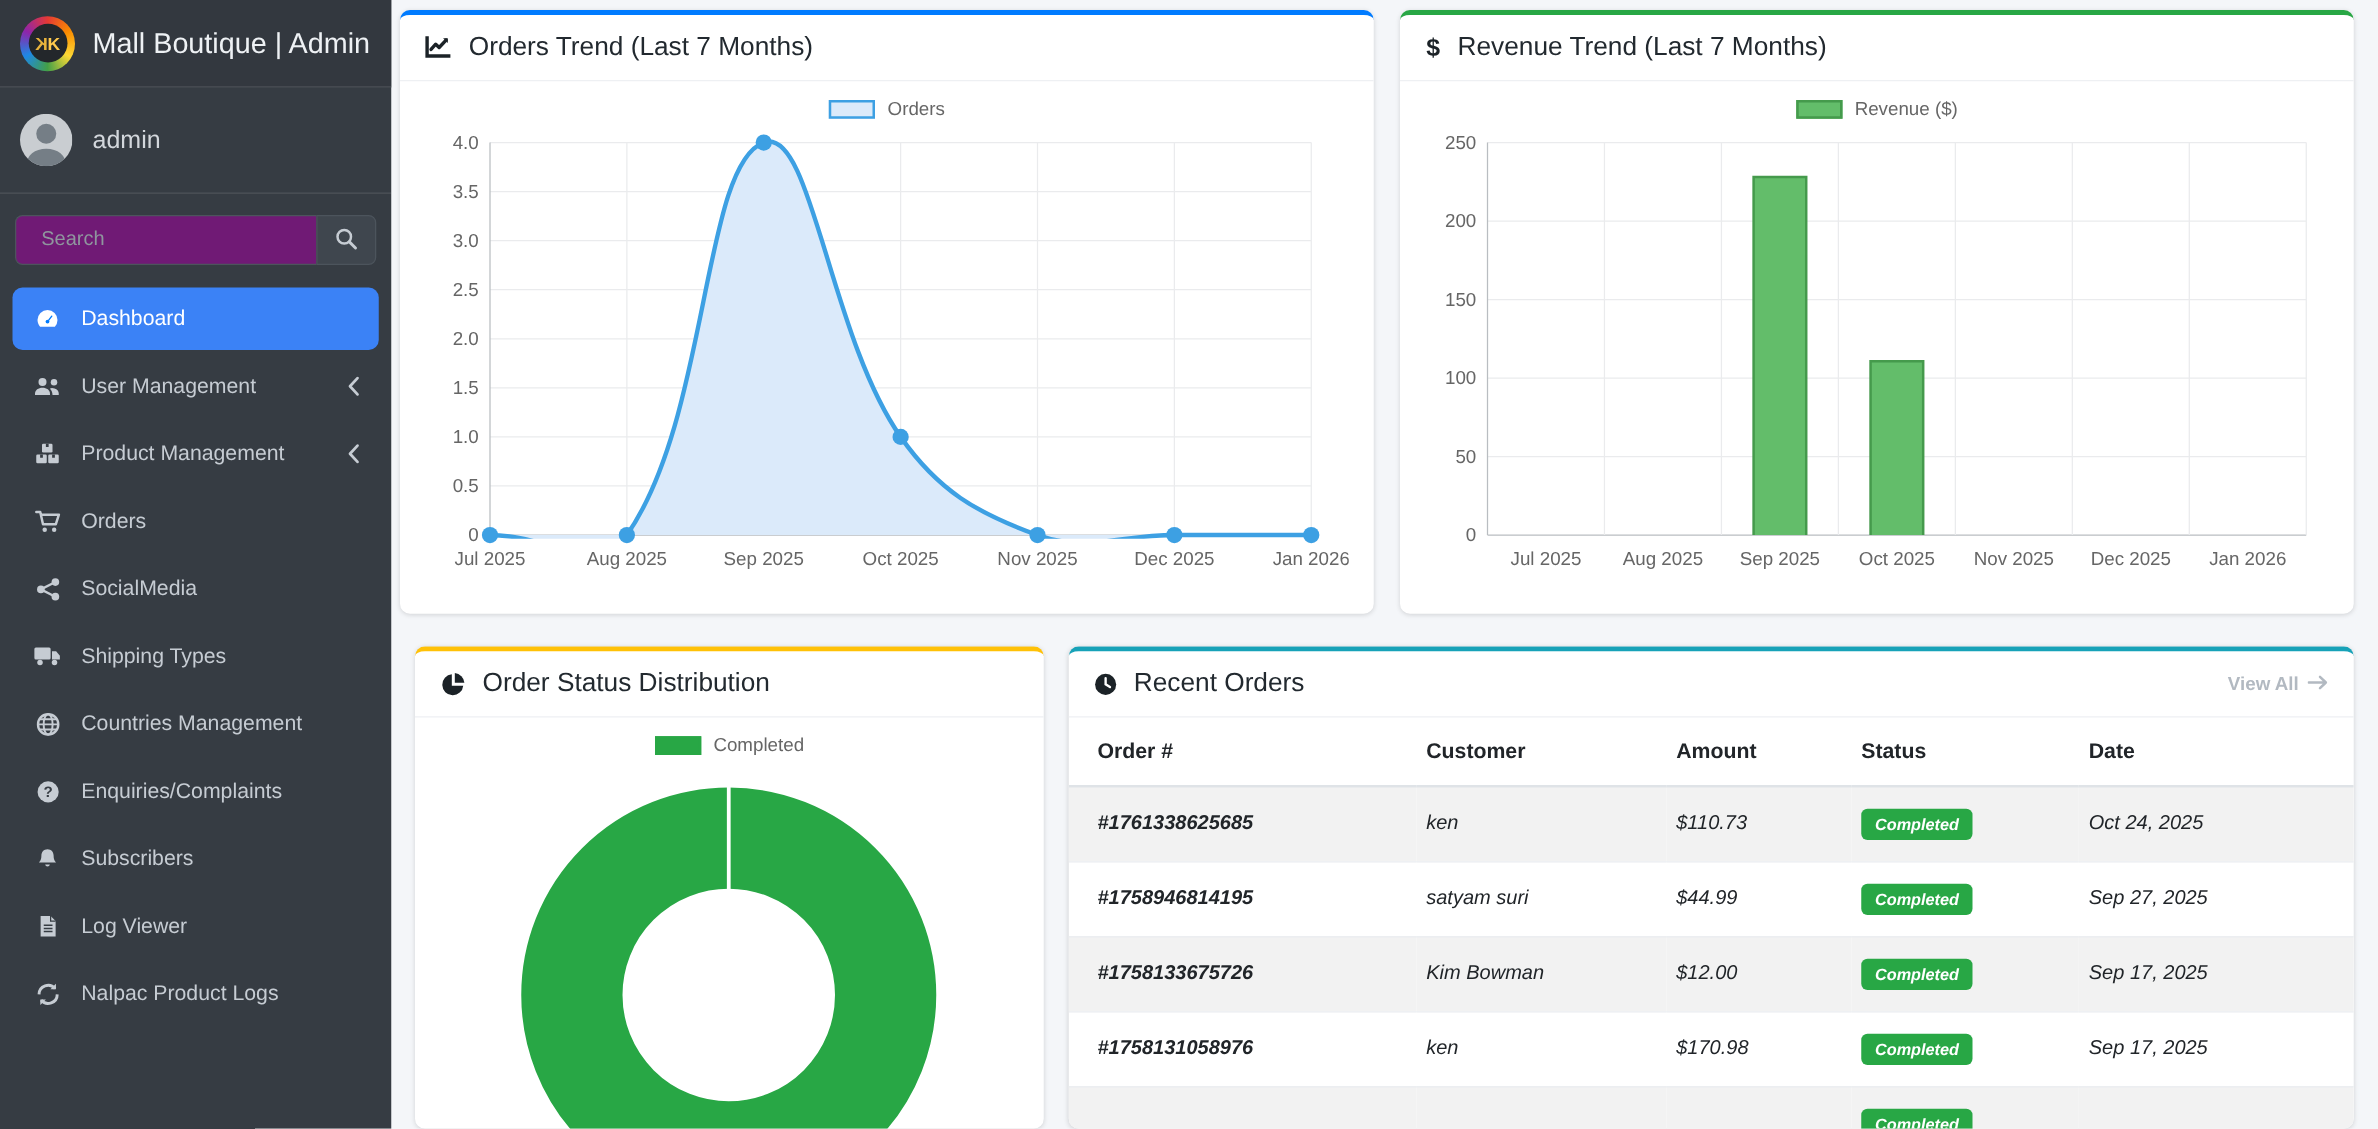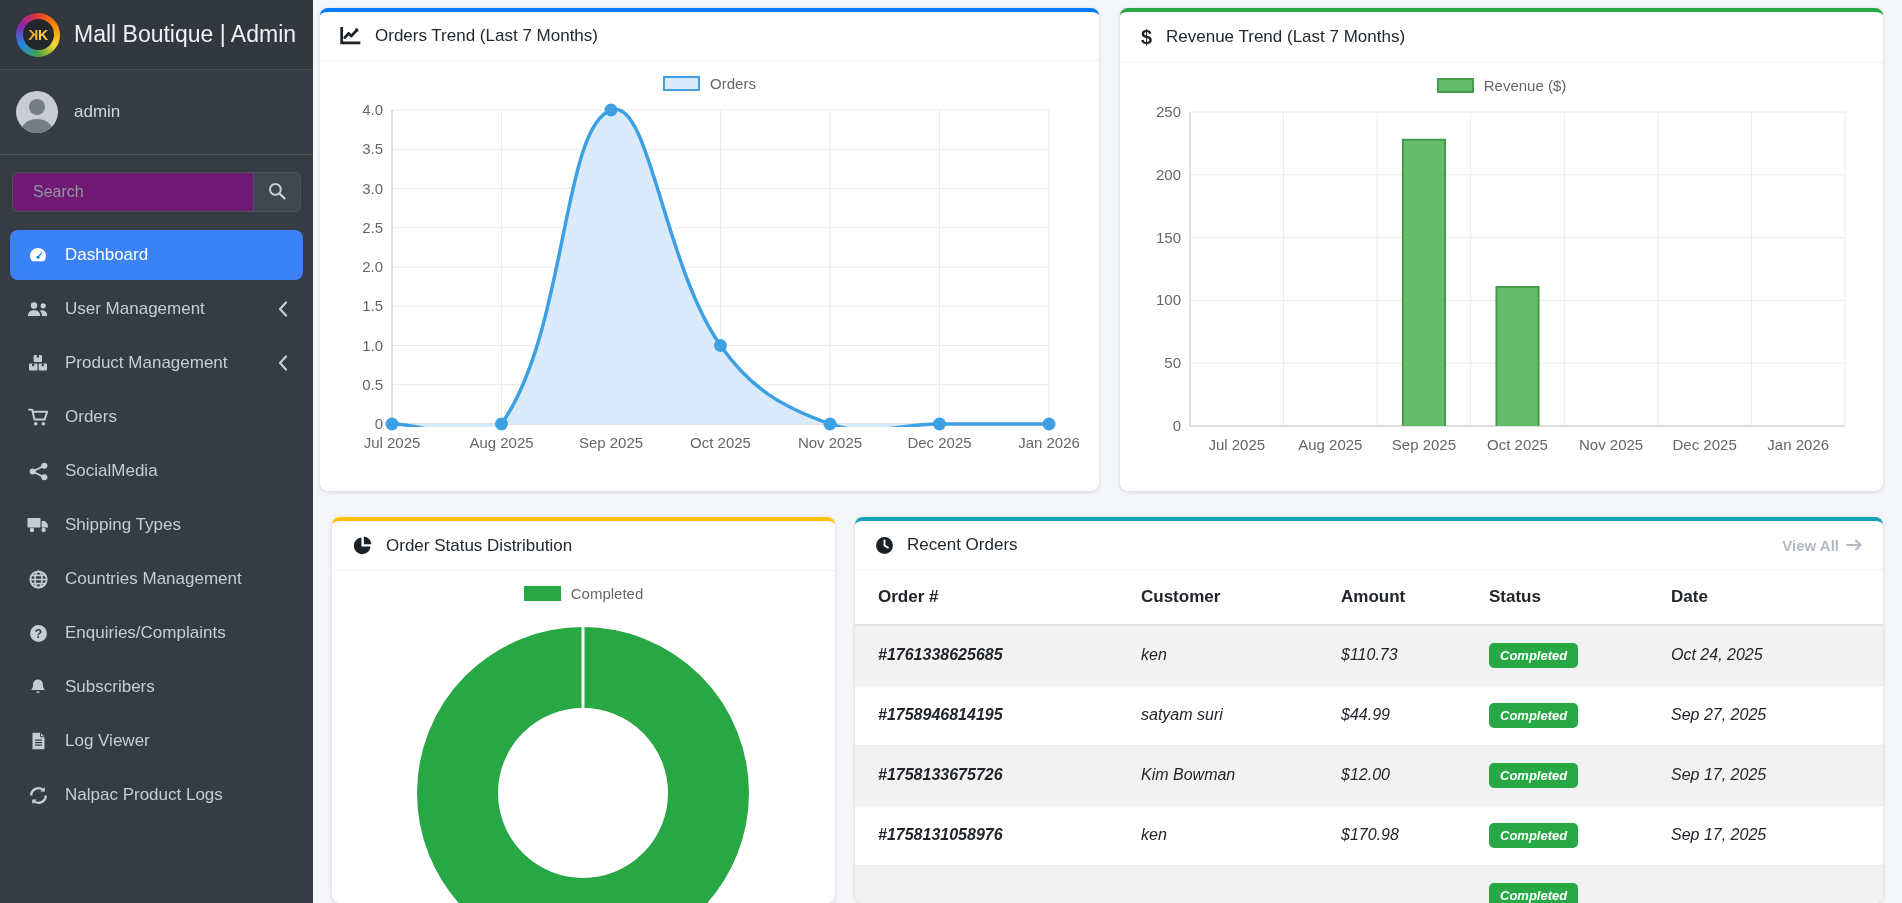--- a/index.html
+++ b/index.html
@@ -14,21 +14,21 @@
           background:conic-gradient(#e53935,#fb8c00,#fdd835,#43a047,#1e88e5,#8e24aa,#e53935);
           display:flex; align-items:center; justify-content:center; }
   .logo-inner { width:31px; height:31px; border-radius:50%; background:#23272b; color:#ffc94d;
           display:flex; align-items:center; justify-content:center; font-weight:bold; font-size:14px; letter-spacing:-3px; }
   .logo-inner .mk { display:inline-block; transform:scaleX(-1); color:#e8b33c; }
   .brand-title { font-size:23px; color:#eef1f4; white-space:nowrap; }
 
   .user-panel { display:flex; align-items:center; gap:16px; padding:21px 16px;
                 border-bottom:1px solid rgba(255,255,255,.12); cursor:pointer; }
   .avatar { width:42px; height:42px; border-radius:50%; overflow:hidden; flex:0 0 42px; }
-  .user-name { font-size:17px; color:#d3d7dc; }
+  .user-name { font-size:20px; color:#d3d7dc; }
 
   .search-row { display:flex; margin:17px 12px 10px; }
   .search-input { flex:1; background:#701a75; border:1px solid #4c545c; border-right:none;
                   border-radius:6px 0 0 6px; height:40px; color:#c9ced4; font-size:16px;
                   padding:0 20px; outline:none; min-width:0; }
   .search-input::placeholder { color:#8f969e; }
   .search-btn { width:48px; background:#3f464e; border:1px solid #4c545c; border-radius:0 6px 6px 0;
                 color:#c6ccd3; display:flex; align-items:center; justify-content:center; cursor:pointer; }
 
   .nav { padding:8px 10px 0; }
@@ -41,21 +41,21 @@
   
   .card { position:absolute; background:#fff; border-radius:8px; overflow:hidden;
           box-shadow:0 1px 4px rgba(0,0,0,.14); border-top:4px solid #007bff; }
   #card-orders  { left:320px;  top:8px;   width:779px;  height:483px; border-top-color:#007bff; }
   #card-revenue { left:1120px; top:8px;   width:763px;  height:483px; border-top-color:#28a745; }
   #card-status  { left:332px;  top:517px; width:503px;  height:386px; border-top-color:#ffc107; }
   #card-recent  { left:855px;  top:517px; width:1028px; height:386px; border-top-color:#17a2b8; }
 
   .card-header { display:flex; align-items:center; gap:13px; padding:14px 20px;
                  border-bottom:1px solid #eef0f3; }
-  .card-title { font-size:17px; color:#22292f; font-weight:500; }
+  .card-title { font-size:21px; color:#22292f; font-weight:500; }
   .hicon { display:flex; color:#1b2227; }
   .view-all { margin-left:auto; display:flex; align-items:center; gap:7px; color:#b2b9c1;
               font-size:15px; font-weight:700; cursor:pointer; }
 
   .legend-row { display:flex; justify-content:center; align-items:center; gap:10px;
                 margin:14px 0 4px; font-size:15px; color:#666; }
   .legend-box { width:37px; height:15px; }
   .chart-wrap { padding:0 20px; }
 
   

